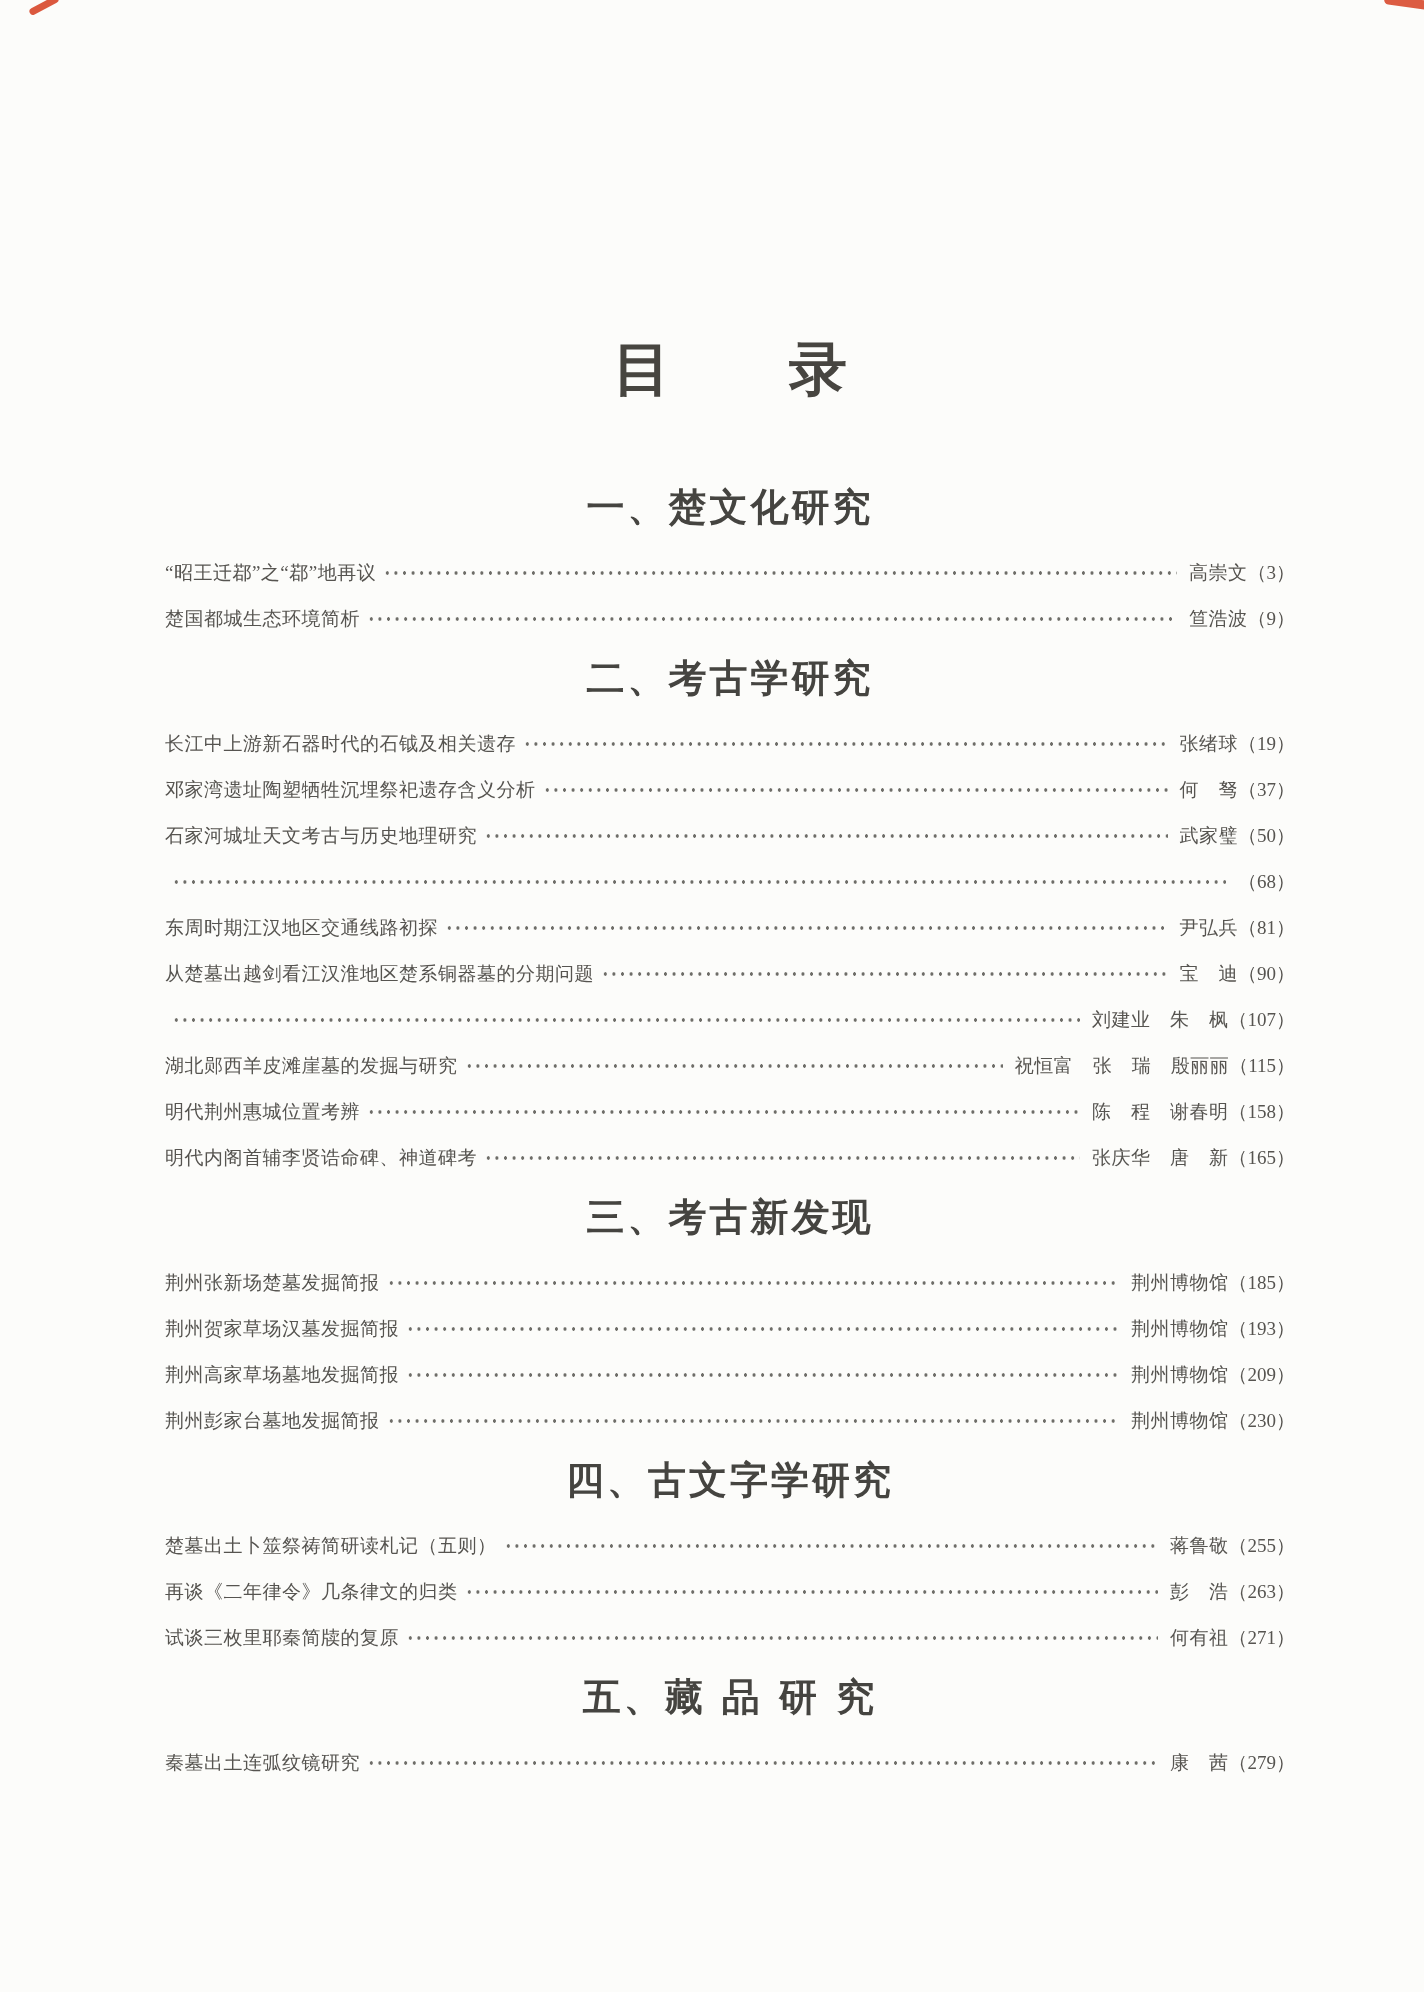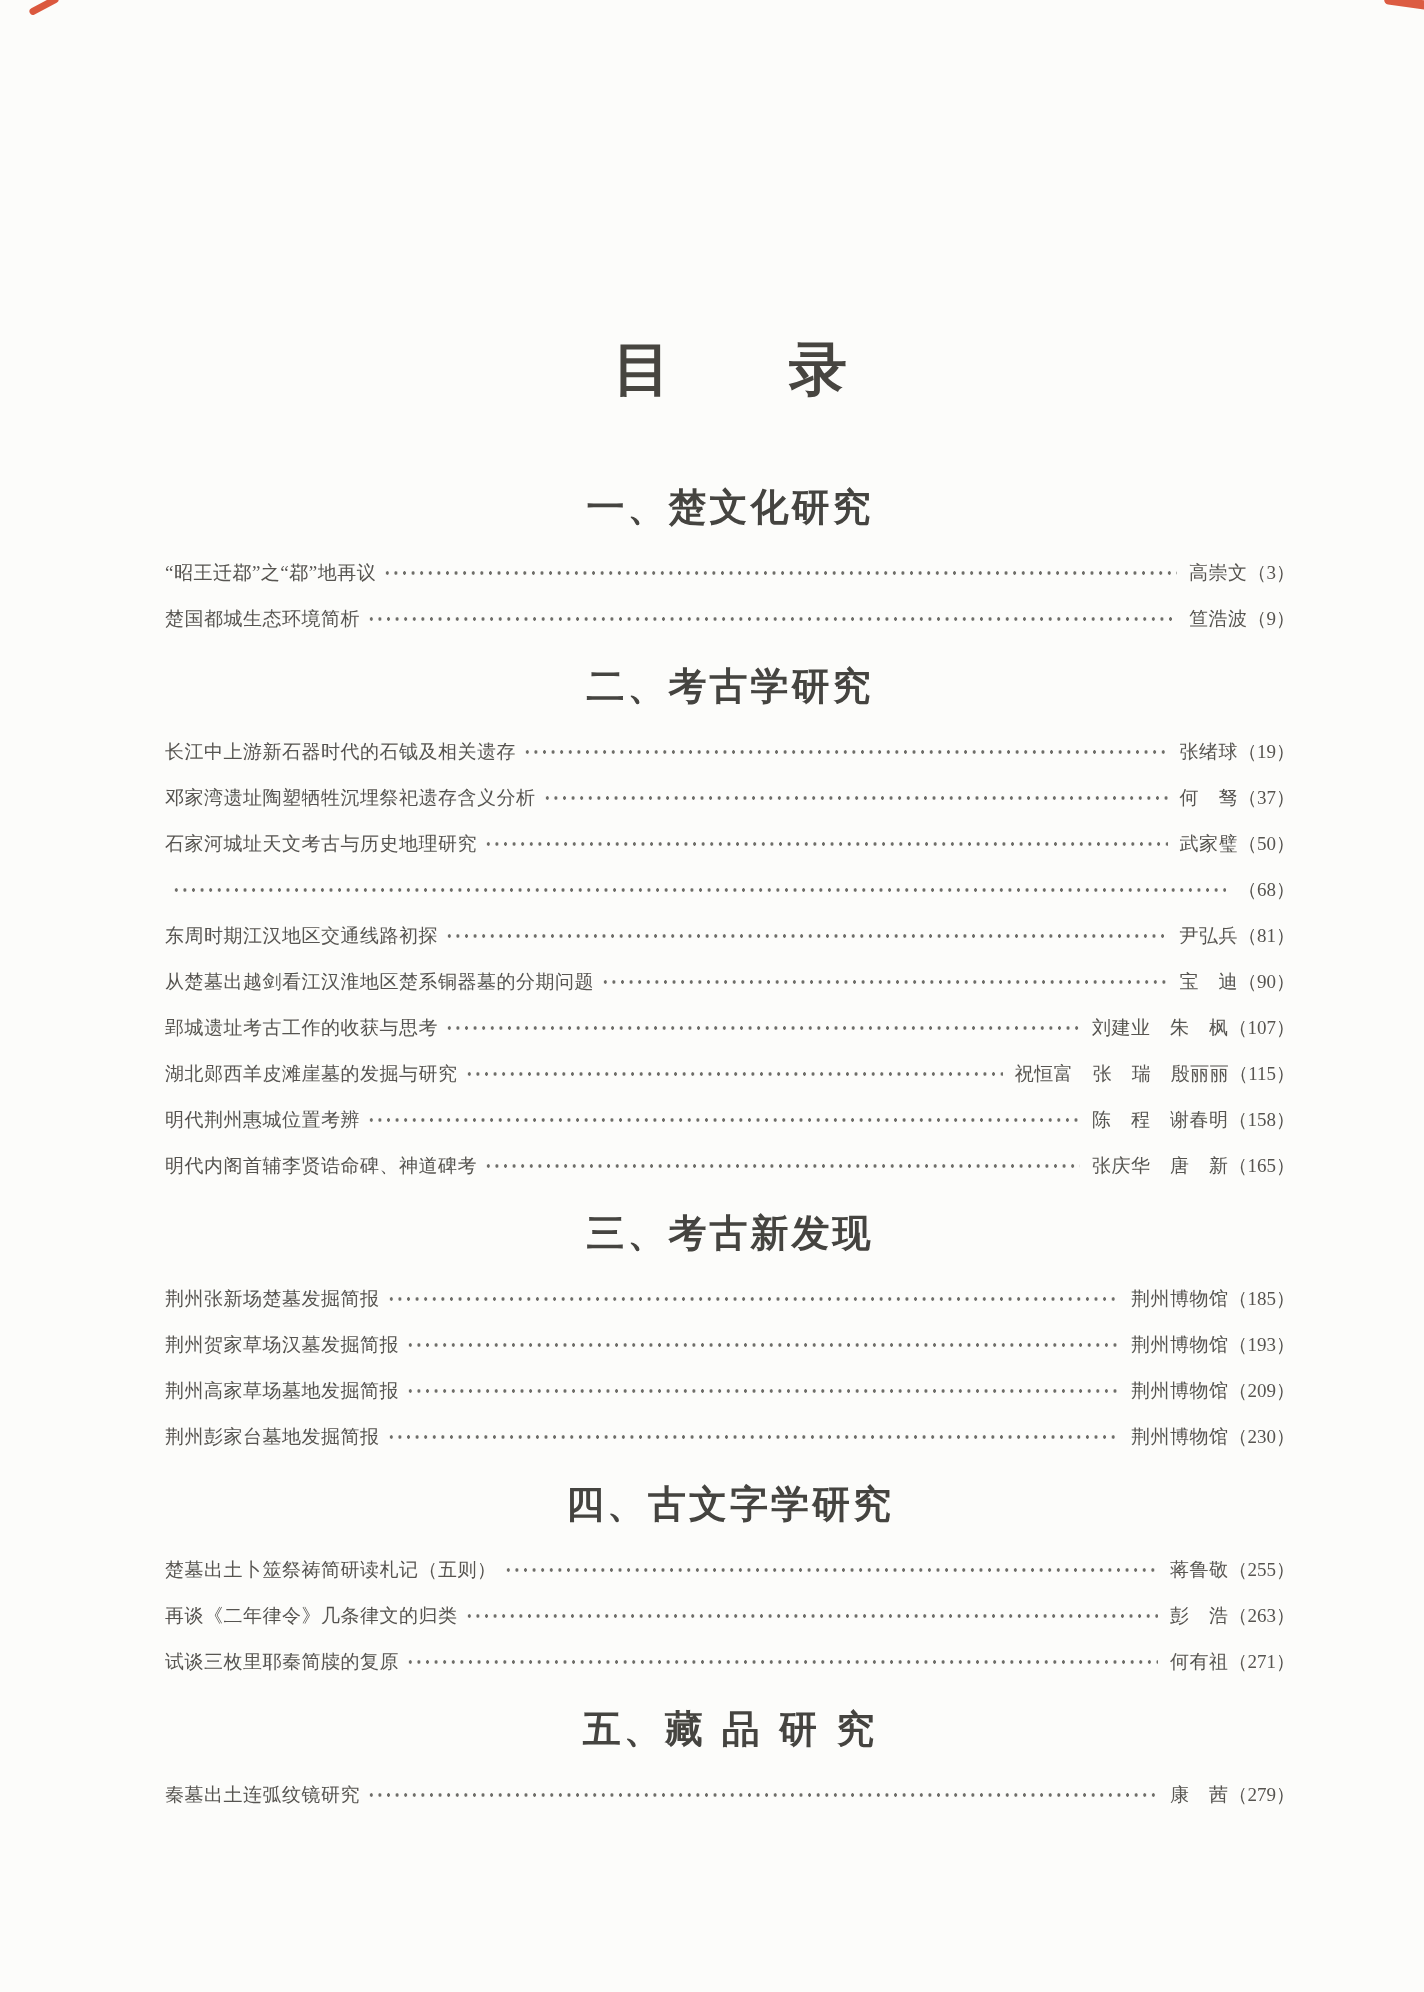--- a/index.html
+++ b/index.html
@@ -44,21 +44,21 @@
   h1.title {
     margin: 332px 0 12px 0;
     text-align: center;
     font-size: 58px;
     line-height: 76px;
     font-weight: 700;
     letter-spacing: 30px;
     text-indent: 30px; 
     color: #474540;
   }
-  section.section { margin-top: 29px; }
+  section.section { margin-top: 21px; }
   section.section:first-of-type { margin-top: 84px; }
   h2.heading {
     margin: 0;
     text-align: center;
     font-size: 38px;
     line-height: 30px;
     font-weight: 700;
     letter-spacing: 3px;
     font-family: "DejaVu Sans", "Liberation Sans", sans-serif;
     color: #454440;
@@ -151,21 +151,20 @@
   </div>
 
   <div class="entry">
     <span class="entry-title">从楚墓出越剑看江汉淮地区楚系铜器墓的分期问题</span>
     <span class="leader"></span>
     <span class="authors">宝　迪</span>
     <span class="pagenum">（90）</span>
   </div>
 
   <div class="entry">
-    <span class="entry-title">郢城遗址考古工作的收获与思考</span>
     <span class="leader"></span>
     <span class="authors">刘建业　朱　枫</span>
     <span class="pagenum">（107）</span>
   </div>
 
   <div class="entry">
     <span class="entry-title">湖北郧西羊皮滩崖墓的发掘与研究</span>
     <span class="leader"></span>
     <span class="authors">祝恒富　张　瑞　殷丽丽</span>
     <span class="pagenum">（115）</span>

